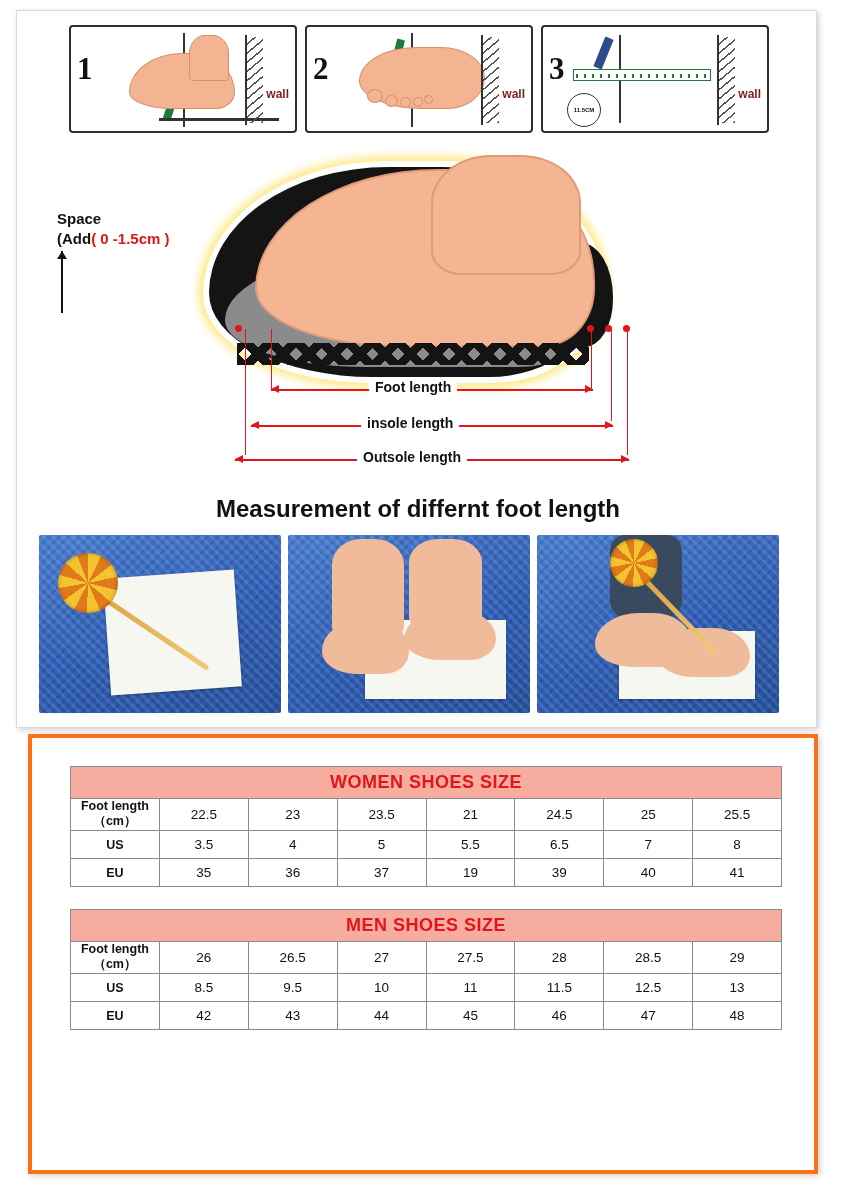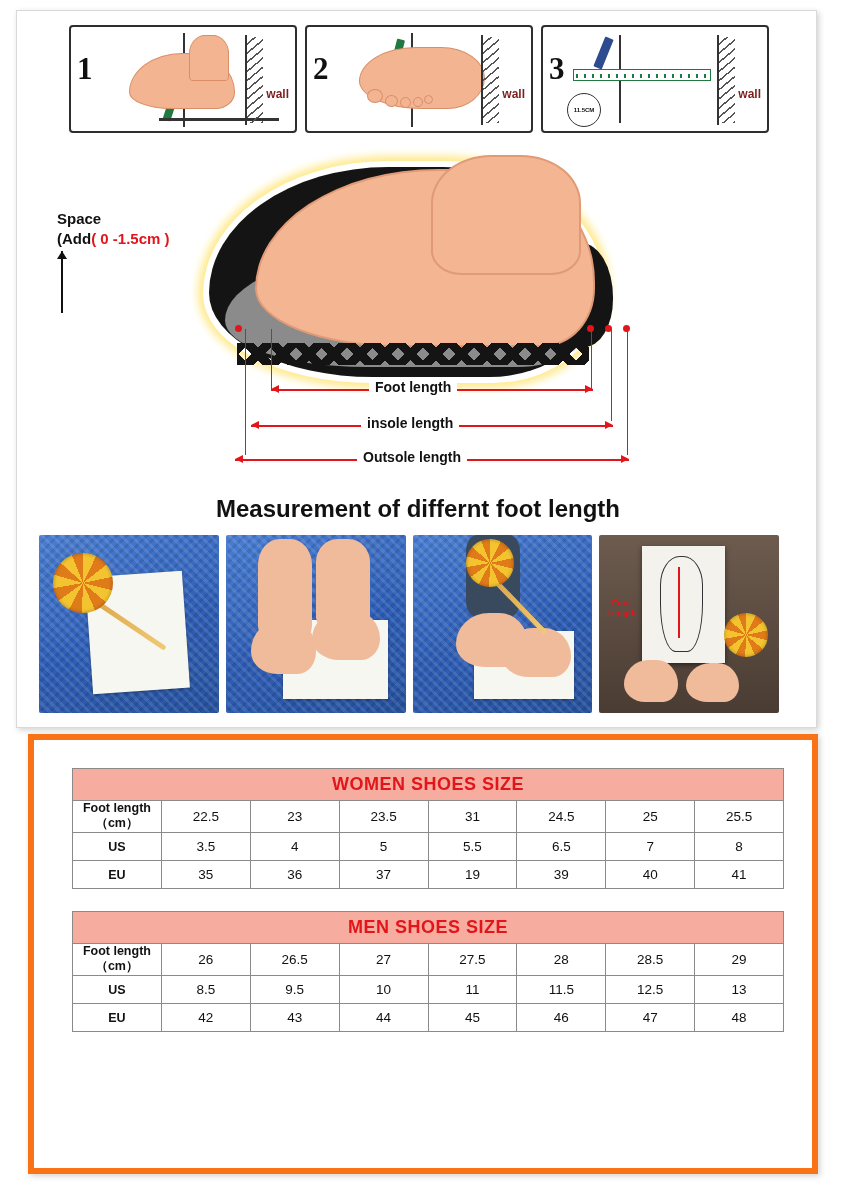--- a/index.html
+++ b/index.html
@@ -401,21 +401,21 @@
   }
 
   
   .bottom-panel {
     position: absolute;
     left: 28px;
     top: 734px;
     width: 790px;
     height: 440px;
     background: #ffffff;
-    border: 6px solid #f97316;
+    border: 4px solid #f97316;
     box-shadow: 2px 2px 6px rgba(0,0,0,0.18);
   }
   .tables-wrap {
     position: absolute;
     left: 38px;
     top: 28px;
     width: 712px;
   }
   table.size {
     width: 100%;
@@ -562,50 +562,37 @@
     <div class="photo">
       <div class="mat"></div>
       <div class="paper" style="left:34%; top:54%; width:56%; height:38%;"></div>
       <div class="leg" style="left:30%; top:0%; width:30%; height:46%; background:#3a4a5e; border-radius:20%;"></div>
       <div class="footshape" style="left:24%; top:44%; width:40%; height:30%;"></div>
       <div class="footshape" style="left:50%; top:52%; width:38%; height:28%;"></div>
       <div class="lolli-stick" style="left:42%; top:20%; width:46%; height:5px; transform:rotate(46deg);"></div>
       <div class="lolli-head" style="left:30%; top:2%; width:48px; height:48px;"></div>
     </div>
 
-    <div class="photo">
-      <div class="photo4-bg"></div>
-      <div class="photo4-paper"></div>
-      <div class="photo4-outline"></div>
-      <div class="photo4-arrow"></div>
-      <div class="photo4-text">
-        <span>Foot</span><br>
-        <span>Length</span>
-      </div>
-      <div class="footshape" style="left:14%; top:70%; width:30%; height:24%;"></div>
-      <div class="footshape" style="left:48%; top:72%; width:30%; height:22%;"></div>
-      <div class="lolli-head" style="right:6%; top:44%; width:44px; height:44px;"></div>
-    </div>
   </div>
 </div>
 
 <div class="bottom-panel">
   <div class="tables-wrap">
 
     <table class="size">
       <tbody>
           <tr>
         <td class="title-cell" colspan="8">WOMEN SHOES  SIZE</td>
       </tr>
       <tr>
         <td class="rowhead">Foot length（cm）</td>
         <td>22.5</td>
         <td>23</td>
         <td>23.5</td>
-        <td>31</td>
+        <td>21</td>
         <td>24.5</td>
         <td>25</td>
         <td>25.5</td>
       </tr>
       <tr>
         <td class="rowhead">US</td>
         <td>3.5</td>
         <td>4</td>
         <td>5</td>
         <td>5.5</td>

